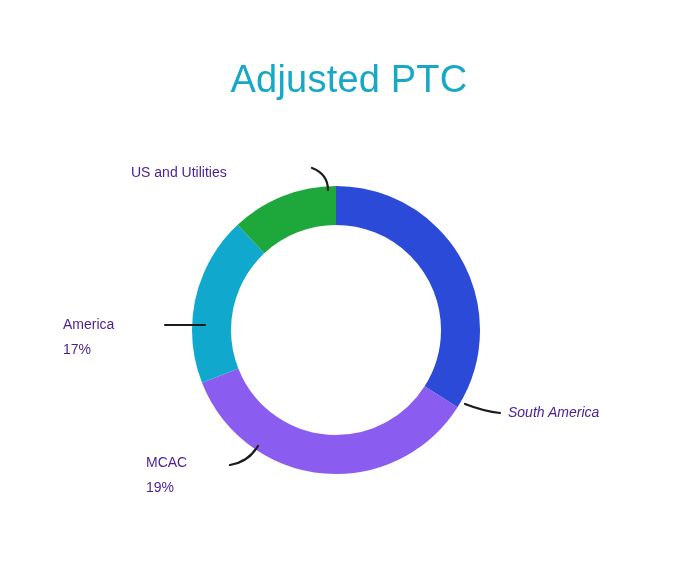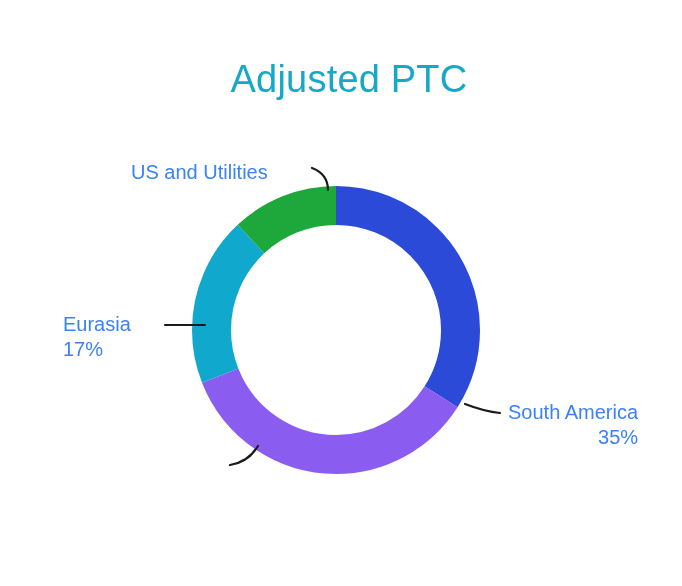--- a/index.html
+++ b/index.html
@@ -30,29 +30,29 @@
     font-family: "Liberation Sans", sans-serif;
     margin-left: 8px;
   }
   #donut-svg {
     position: absolute;
     left: 0;
     top: 0;
   }
   .slice-label {
     position: absolute;
-    font-size: 20px;
+    font-size: 14px;
     line-height: 25px;
-    color: #3b82f6;
+    color: #4c1d95;
     font-family: "Liberation Sans", sans-serif;
     white-space: nowrap;
   }
   .slice-label .lbl-name { display: block; }
   .slice-label .lbl-pct  { display: block; }
-  .label-right { text-align: right; }
+  .label-right { text-align: left; font-style: italic; }
   .label-left  { text-align: left; }
 
   #label-us          { left: 131px; top: 160px; }
   #label-eurasia     { left: 63px;  top: 312px; }
   #label-mcac        { left: 146px; top: 450px; }
   #label-south-america { left: 508px; top: 400px; }
 </style>
 </head>
 <body>
 
@@ -79,23 +79,26 @@
       <path d="M 230 465 C 243 463, 252 456, 258 446"></path>
       <path d="M 465 404 C 478 409, 489 412, 500 413"></path>
     </g>
   </svg>
 
   <div id="label-us" class="slice-label label-left">
     <span class="lbl-name">US and Utilities</span>
   </div>
 
   <div id="label-eurasia" class="slice-label label-left">
-    <span class="lbl-name">Eurasia</span>
+    <span class="lbl-name">America</span>
     <span class="lbl-pct">17%</span>
   </div>
 
+  <div id="label-mcac" class="slice-label label-left">
+    <span class="lbl-name">MCAC</span>
+    <span class="lbl-pct">19%</span>
+  </div>
 
   <div id="label-south-america" class="slice-label label-right">
     <span class="lbl-name">South America</span>
-    <span class="lbl-pct">35%</span>
   </div>
 
 </div>
 
 </body></html>

